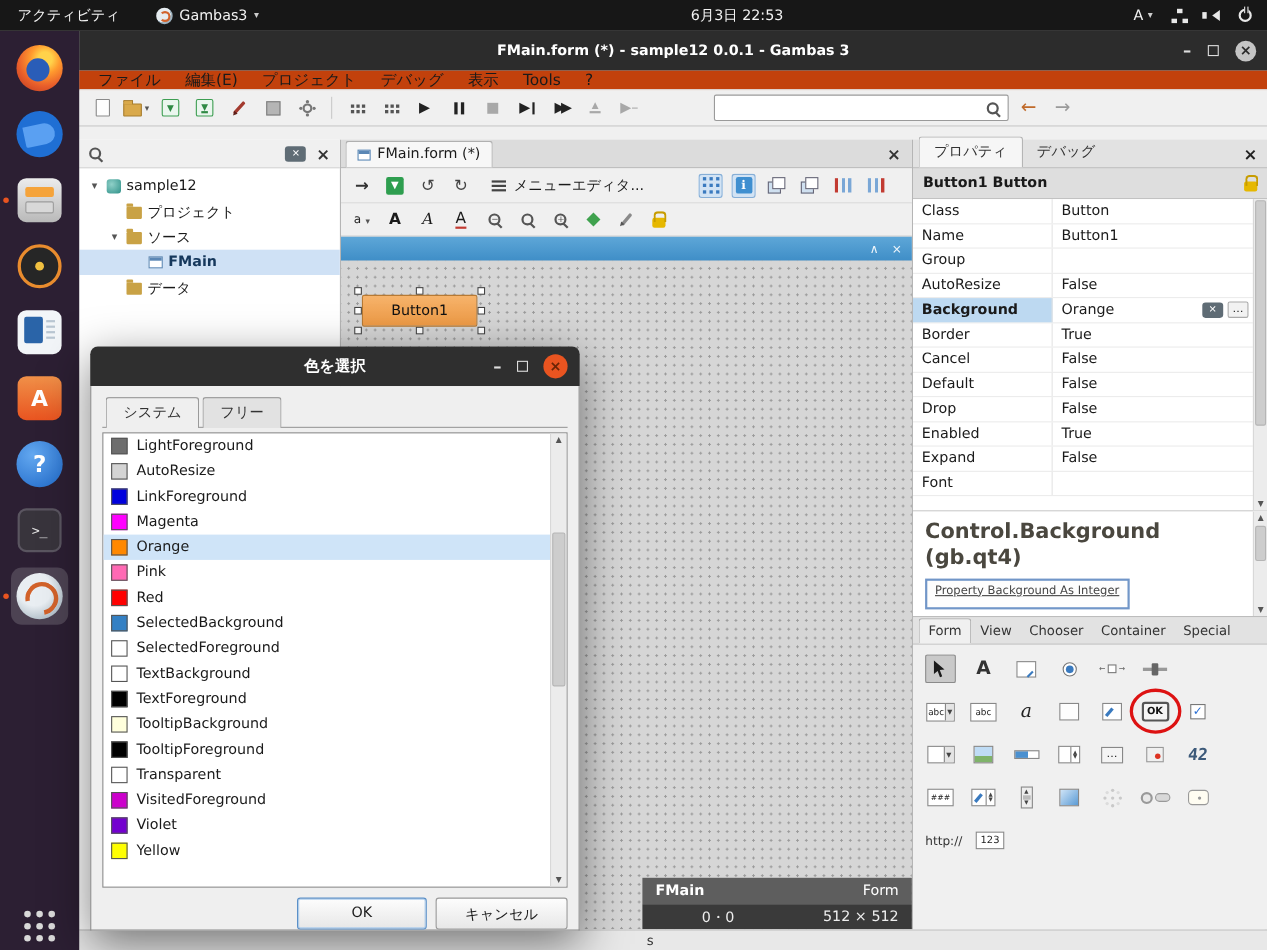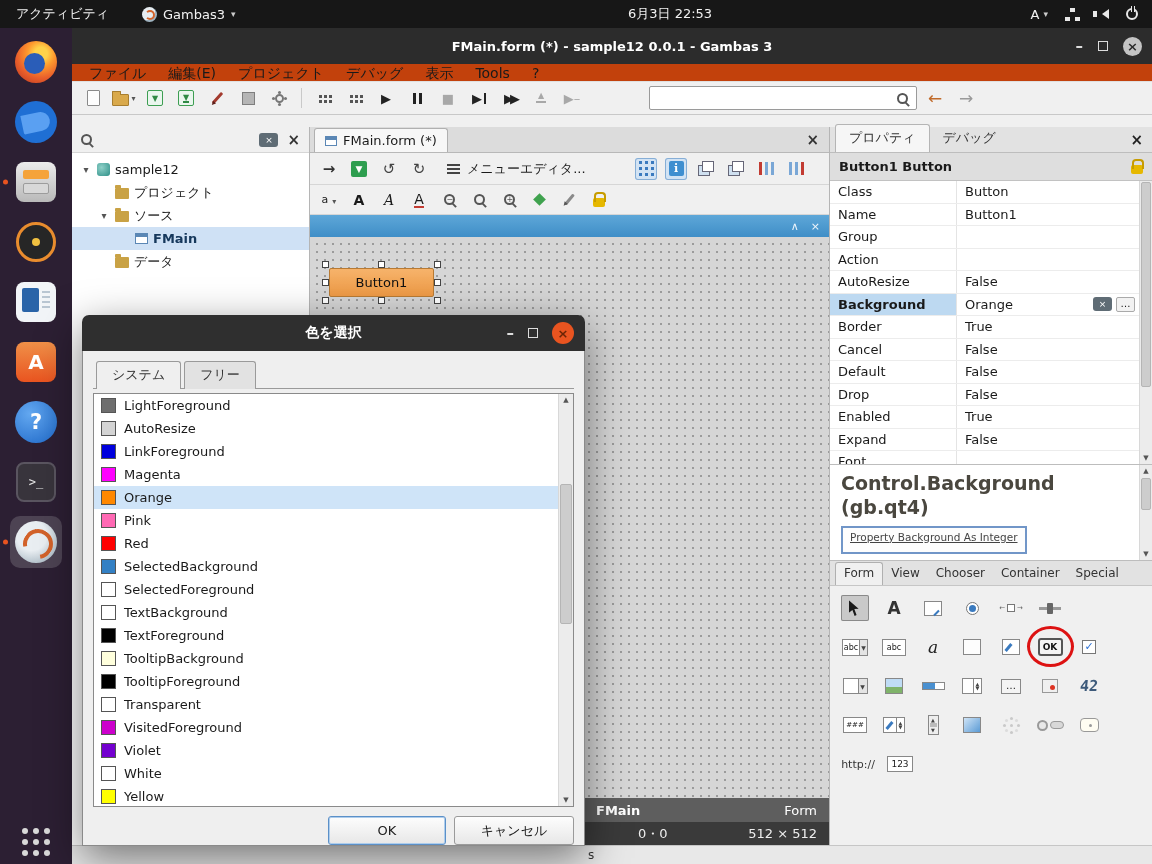--- a/index.html
+++ b/index.html
@@ -258,21 +258,21 @@
 .balloon-ico{width:19px;height:14px;border:1px solid #999;border-radius:4px;background:#fffdf2;position:relative;}
 .balloon-ico::after{content:"";position:absolute;left:8px;top:5px;width:3px;height:3px;border-radius:50%;background:#999;}
 .url-label{font-size:11px;color:#333;}
 .num-box{width:26px;height:16px;border:1px solid #888;background:#fff;font-size:9px;display:flex;align-items:center;justify-content:center;}
 
 
 .win-status{position:absolute;left:0;right:0;bottom:0;height:19px;background:#e8e8e8;border-top:1px solid #c6c6c6;font-size:12px;color:#333;}
 .win-status span{position:absolute;left:516px;top:2px;}
 
 
-.color-dialog{position:absolute;left:82px;top:315px;width:503px;height:531px;z-index:100;border-radius:8px 8px 0 0;box-shadow:0 12px 42px rgba(0,0,0,.5);}
+.color-dialog{position:absolute;left:82px;top:315px;width:445px;height:531px;z-index:100;border-radius:8px 8px 0 0;box-shadow:0 12px 42px rgba(0,0,0,.5);}
 .dlg-title{height:36px;background:#2f2f2f;border-radius:7px 7px 0 0;display:flex;align-items:center;justify-content:center;color:#fff;font-weight:bold;font-size:14px;position:relative;}
 .dlg-ctrl{position:absolute;right:11px;display:flex;align-items:center;gap:14px;}
 .dlg-min{color:#ddd;font-size:15px;}
 .dlg-max{width:10px;height:10px;border:1px solid #ddd;}
 .dlg-close{width:22px;height:22px;border-radius:50%;background:#e95420;color:#6b2405;font-weight:bold;display:flex;align-items:center;justify-content:center;font-size:13px;}
 .dlg-body{position:absolute;top:36px;left:0;right:0;bottom:0;background:#efefef;border:1px solid #8a8a8a;border-top:none;}
 .dlg-tabs{display:flex;margin:9px 10px 0;border-bottom:1px solid #9a9a9a;padding-left:3px;}
 .dtab{padding:4px 15px 5px;border:1px solid #9a9a9a;border-bottom:none;border-radius:3px 3px 0 0;background:#e2e2e2;color:#333;margin-right:3px;position:relative;top:1px;}
 .dtab.active{background:#efefef;}
 .dlg-list{margin:4px 10px 0;height:414px;border:1px solid #8a8a8a;background:#fff;position:relative;overflow:hidden;}
@@ -662,27 +662,20 @@
             </div>
 
             <div class="prop-row">
               <div class="prop-name">Group</div>
               <div class="prop-value">
                 <span></span>
 
               </div>
             </div>
 
-            <div class="prop-row">
-              <div class="prop-name">Action</div>
-              <div class="prop-value">
-                <span></span>
-
-              </div>
-            </div>
 
             <div class="prop-row">
               <div class="prop-name">AutoResize</div>
               <div class="prop-value">
                 <span>False</span>
 
               </div>
             </div>
 
             <div class="prop-row selected">
@@ -1009,24 +1002,20 @@
           <div class="color-row">
             <span class="swatch" style="background: rgb(204, 0, 204);"></span>
             <span>VisitedForeground</span>
           </div>
 
           <div class="color-row">
             <span class="swatch" style="background: rgb(115, 0, 207);"></span>
             <span>Violet</span>
           </div>
 
-          <div class="color-row">
-            <span class="swatch" style="background: rgb(255, 255, 255);"></span>
-            <span>White</span>
-          </div>
 
           <div class="color-row">
             <span class="swatch" style="background: rgb(255, 255, 0);"></span>
             <span>Yellow</span>
           </div>
         </div>
       <div class="sb">
         <span class="ar top g-up"></span>
         <span class="thumb" style="top:90px;height:140px;width:12px;"></span>
         <span class="ar bot g-dn"></span>

